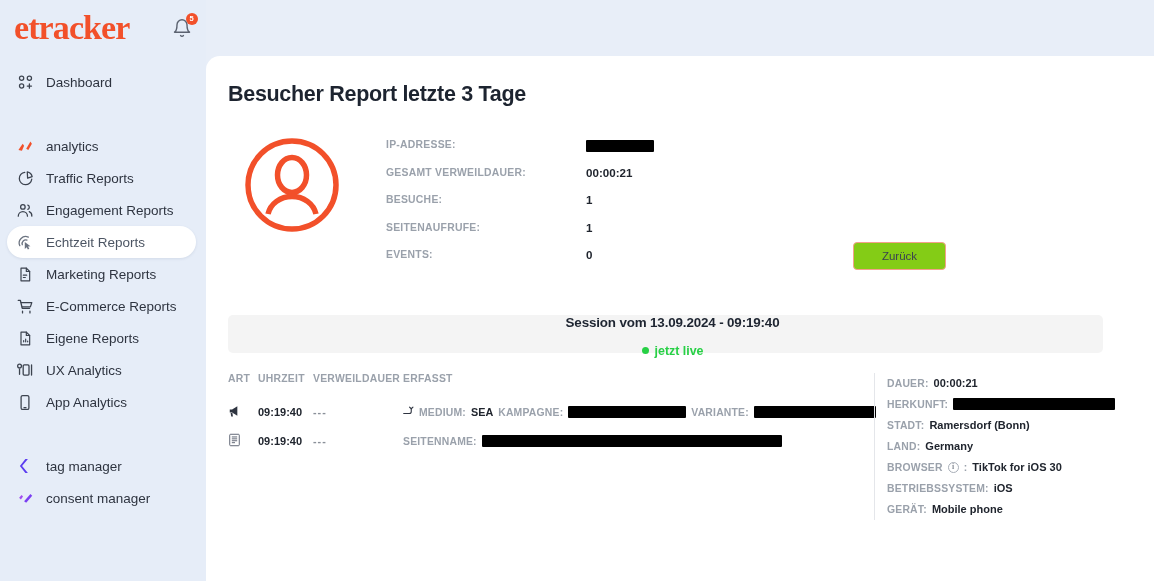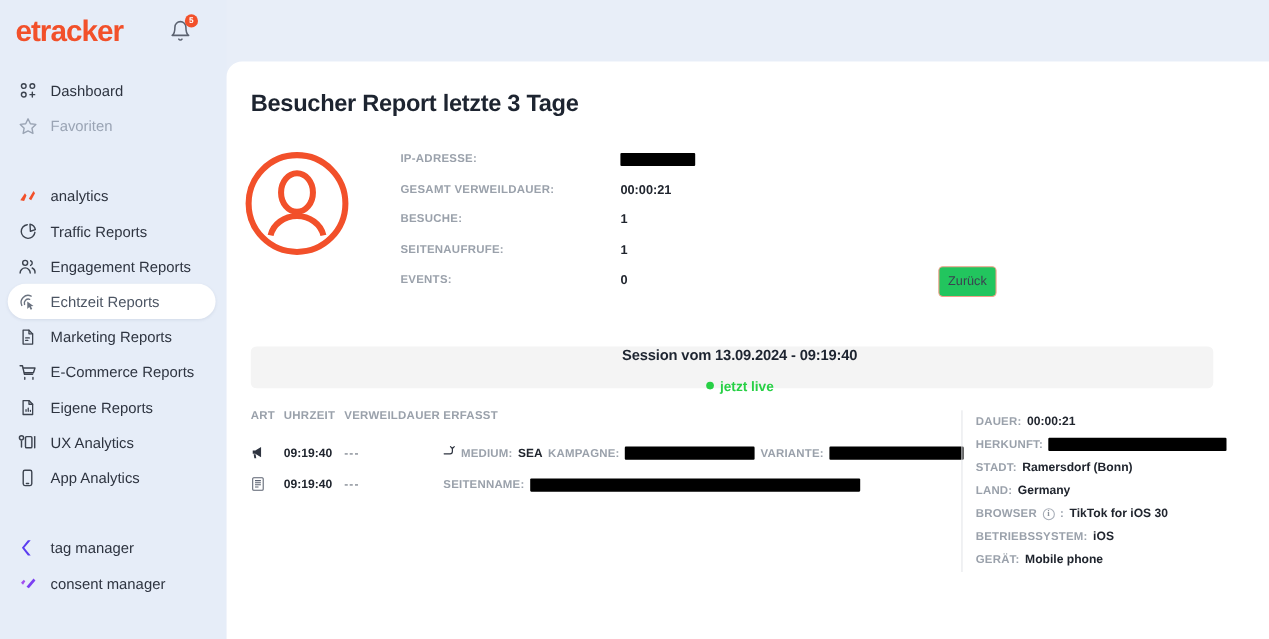--- a/index.html
+++ b/index.html
@@ -20,24 +20,25 @@
     position: relative;
   }
   .brand-row {
     height: 56px;
     display: flex; align-items: center;
     padding-left: 14px;
     gap: 0;
   }
   .logo {
     color: #f2502a;
-    font-size: 27px;
+    font-size: 34px;
     font-weight: bold;
     letter-spacing: -0.9px;
     line-height: 1;
+    font-family: Liberation Serif, serif;
   }
   .bell-wrap {
     position: relative;
     margin-left: 40px;
     width: 24px; height: 24px;
     display: flex; align-items: center; justify-content: center;
   }
   .bell-wrap svg { display: block; }
   .bell-badge {
     position: absolute;
@@ -98,20 +99,21 @@
     font-weight: bold;
     color: #1d2430;
     letter-spacing: -0.3px;
     margin: 26px 0 0 22px;
   }
 
   
   .summary {
     display: flex;
     margin-top: 22px;
+    padding-left: 22px;
     position: relative;
   }
   .avatar {
     width: 100px; height: 100px;
     flex: 0 0 100px;
     margin-left: 14px; margin-top: 6px;
   }
   .kv-table {
     margin-left: 44px;
     margin-top: 2px;
@@ -137,24 +139,24 @@
   .redact {
     display: inline-block;
     background: #000;
     height: 12px;
     vertical-align: middle;
     border-radius: 1px;
   }
   .btn-back {
     position: absolute;
     left: 647px; top: 113px;
-    width: 53px; height: 28px;
+    width: 93px; height: 28px;
     border: 1.5px solid #f4a08a;
     border-radius: 4px;
-    background: #22c55e;
+    background: #84cc16;
     color: #3b4250;
     font-size: 11.5px;
     font-family: "Liberation Sans", sans-serif;
     cursor: pointer;
   }
 
   
   .session-banner {
     margin: 46px 0 0 22px;
     width: 875px; height: 38px;
@@ -270,28 +272,20 @@
         <div class="nav-item">
           <span class="ico">
             <svg width="17" height="17" viewBox="0 0 24 24" fill="none" stroke="#3c434f" stroke-width="1.8" stroke-linecap="round" stroke-linejoin="round">
               <circle cx="6.5" cy="6" r="3"></circle>
                 <circle cx="17.5" cy="6" r="3"></circle>
               <circle cx="6.5" cy="17" r="3"></circle>
               <path d="M17.5 14v6M14.5 17h6"></path>
             </svg>
           </span>
           <span>Dashboard</span>
-        </div>
-        <div class="nav-item muted">
-          <span class="ico">
-            <svg width="17" height="17" viewBox="0 0 24 24" fill="none" stroke="#9aa4b4" stroke-width="1.8" stroke-linecap="round" stroke-linejoin="round">
-              <polygon points="12 2.8 15 9.2 22 10 17 14.9 18.3 21.6 12 18.3 5.7 21.6 7 14.9 2 10 9 9.2"></polygon>
-            </svg>
-          </span>
-          <span>Favoriten</span>
         </div>
       </div>
 
       <div class="nav-spacer-lg"></div>
 
       <div class="nav-group">
         <div class="nav-item">
           <span class="ico">
             <svg width="17" height="15" viewBox="0 0 24 20">
               <path d="M2 15 L8 6 L10 9 L7 16 Z" fill="#f2502a"></path>

